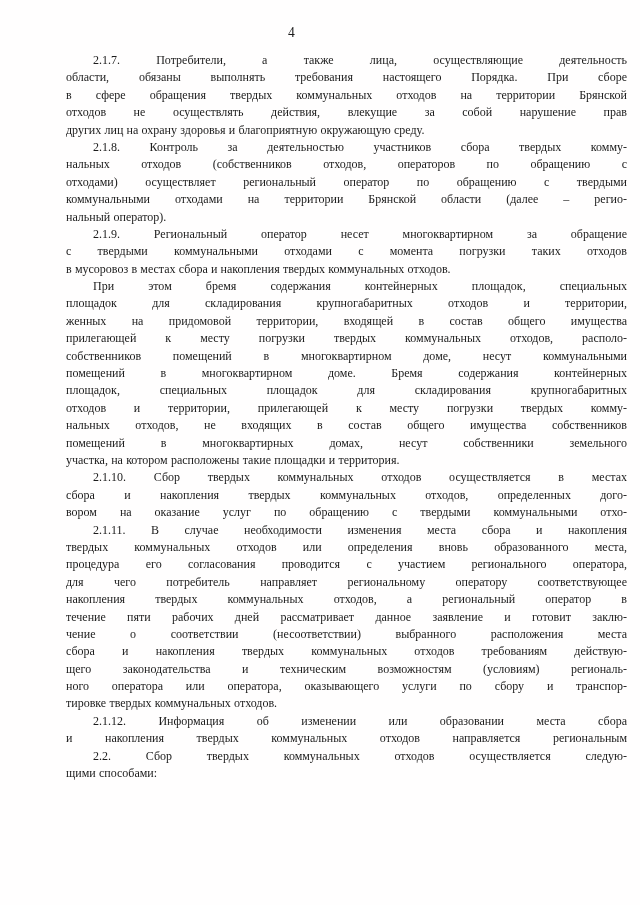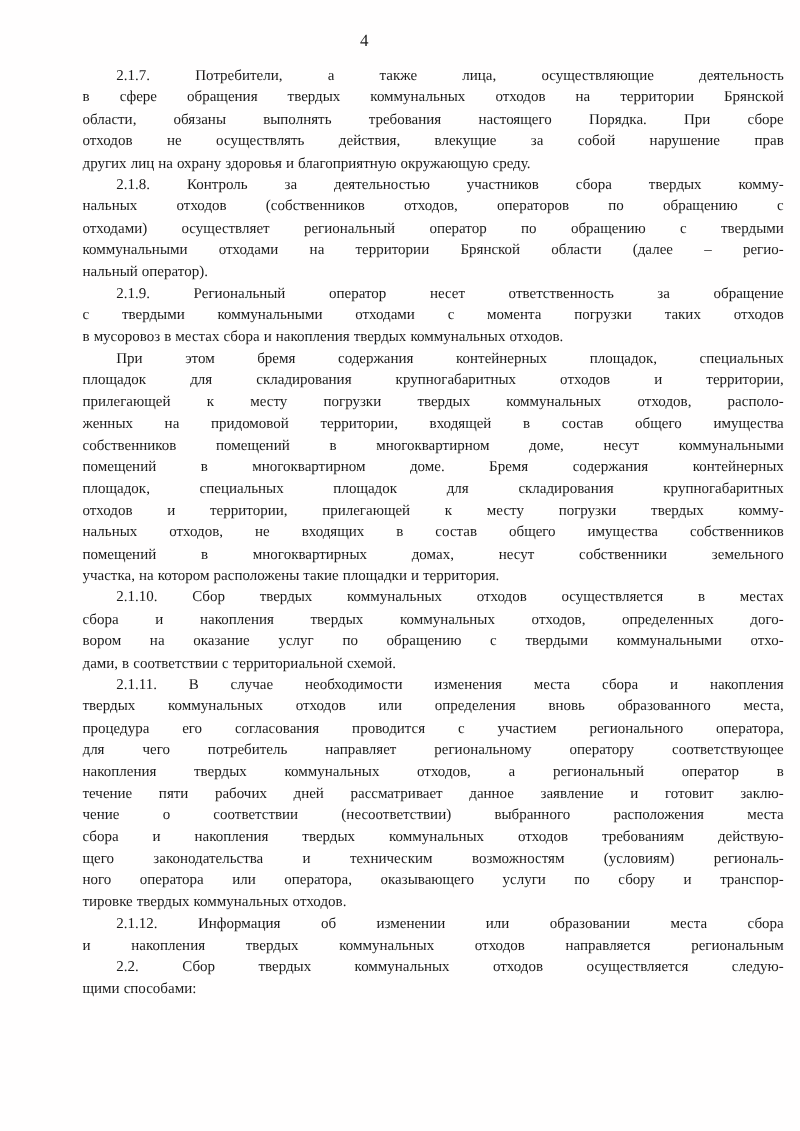--- a/index.html
+++ b/index.html
@@ -56,55 +56,54 @@
   }
 </style>
 </head>
 <body>
 
 <div class="page">
   <div class="page-number">4</div>
   <div class="doc-body">
       <div class="para">
         <div class="line first jl">2.1.7. Потребители, а также лица, осуществляющие деятельность</div>
+        <div class="line jl">области, обязаны выполнять требования настоящего Порядка. При сборе</div>
         <div class="line jl">в сфере обращения твердых коммунальных отходов на территории Брянской</div>
-        <div class="line jl">области, обязаны выполнять требования настоящего Порядка. При сборе</div>
         <div class="line jl">отходов не осуществлять действия, влекущие за собой нарушение прав</div>
         <div class="line">других лиц на охрану здоровья и благоприятную окружающую среду.</div>
       </div>
       <div class="para">
         <div class="line first jl">2.1.8. Контроль за деятельностью участников сбора твердых комму-</div>
         <div class="line jl">нальных отходов (собственников отходов, операторов по обращению с</div>
         <div class="line jl">отходами) осуществляет региональный оператор по обращению с твердыми</div>
         <div class="line jl">коммунальными отходами на территории Брянской области (далее – регио-</div>
         <div class="line">нальный оператор).</div>
       </div>
       <div class="para">
-        <div class="line first jl">2.1.9. Региональный оператор несет ответственность за обращение</div>
+        <div class="line first jl">2.1.9. Региональный оператор несет многоквартирном за обращение</div>
         <div class="line jl">с твердыми коммунальными отходами с момента погрузки таких отходов</div>
         <div class="line">в мусоровоз в местах сбора и накопления твердых коммунальных отходов.</div>
       </div>
       <div class="para">
         <div class="line first jl">При этом бремя содержания контейнерных площадок, специальных</div>
         <div class="line jl">площадок для складирования крупногабаритных отходов и территории,</div>
+        <div class="line jl">женных на придомовой территории, входящей в состав общего имущества</div>
         <div class="line jl">прилегающей к месту погрузки твердых коммунальных отходов, располо-</div>
-        <div class="line jl">женных на придомовой территории, входящей в состав общего имущества</div>
         <div class="line jl">собственников помещений в многоквартирном доме, несут коммунальными</div>
         <div class="line jl">помещений в многоквартирном доме. Бремя содержания контейнерных</div>
         <div class="line jl">площадок, специальных площадок для складирования крупногабаритных</div>
         <div class="line jl">отходов и территории, прилегающей к месту погрузки твердых комму-</div>
         <div class="line jl">нальных отходов, не входящих в состав общего имущества собственников</div>
         <div class="line jl">помещений в многоквартирных домах, несут собственники земельного</div>
         <div class="line">участка, на котором расположены такие площадки и территория.</div>
       </div>
       <div class="para">
         <div class="line first jl">2.1.10. Сбор твердых коммунальных отходов осуществляется в местах</div>
         <div class="line jl">сбора и накопления твердых коммунальных отходов, определенных дого-</div>
         <div class="line jl">вором на оказание услуг по обращению с твердыми коммунальными отхо-</div>
-        <div class="line">дами, в соответствии с территориальной схемой.</div>
       </div>
       <div class="para">
         <div class="line first jl">2.1.11. В случае необходимости изменения места сбора и накопления</div>
         <div class="line jl">твердых коммунальных отходов или определения вновь образованного места,</div>
         <div class="line jl">процедура его согласования проводится с участием регионального оператора,</div>
         <div class="line jl">для чего потребитель направляет региональному оператору соответствующее</div>
         <div class="line jl">накопления твердых коммунальных отходов, а региональный оператор в</div>
         <div class="line jl">течение пяти рабочих дней рассматривает данное заявление и готовит заклю-</div>
         <div class="line jl">чение о соответствии (несоответствии) выбранного расположения места</div>
         <div class="line jl">сбора и накопления твердых коммунальных отходов требованиям действую-</div>

